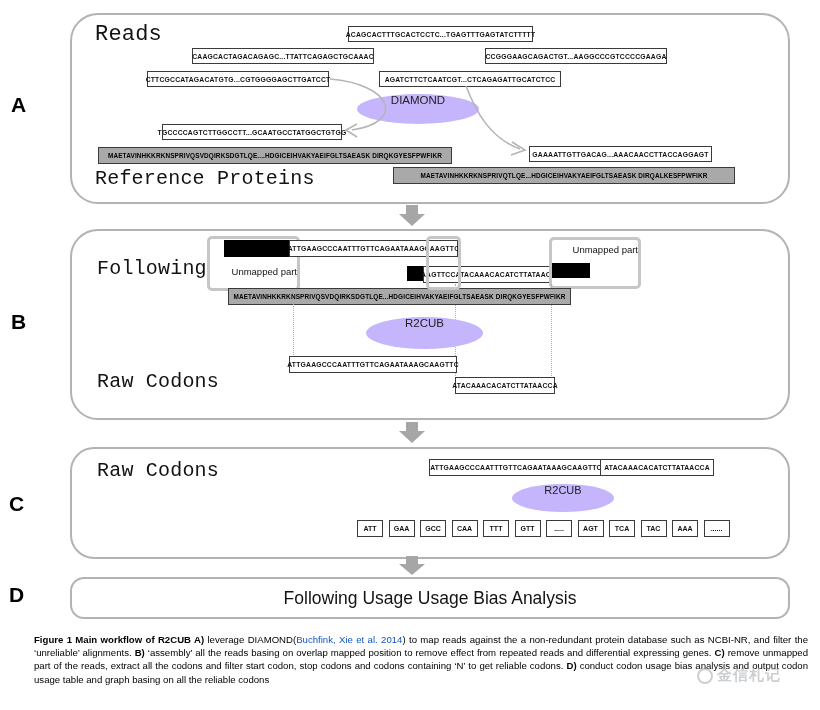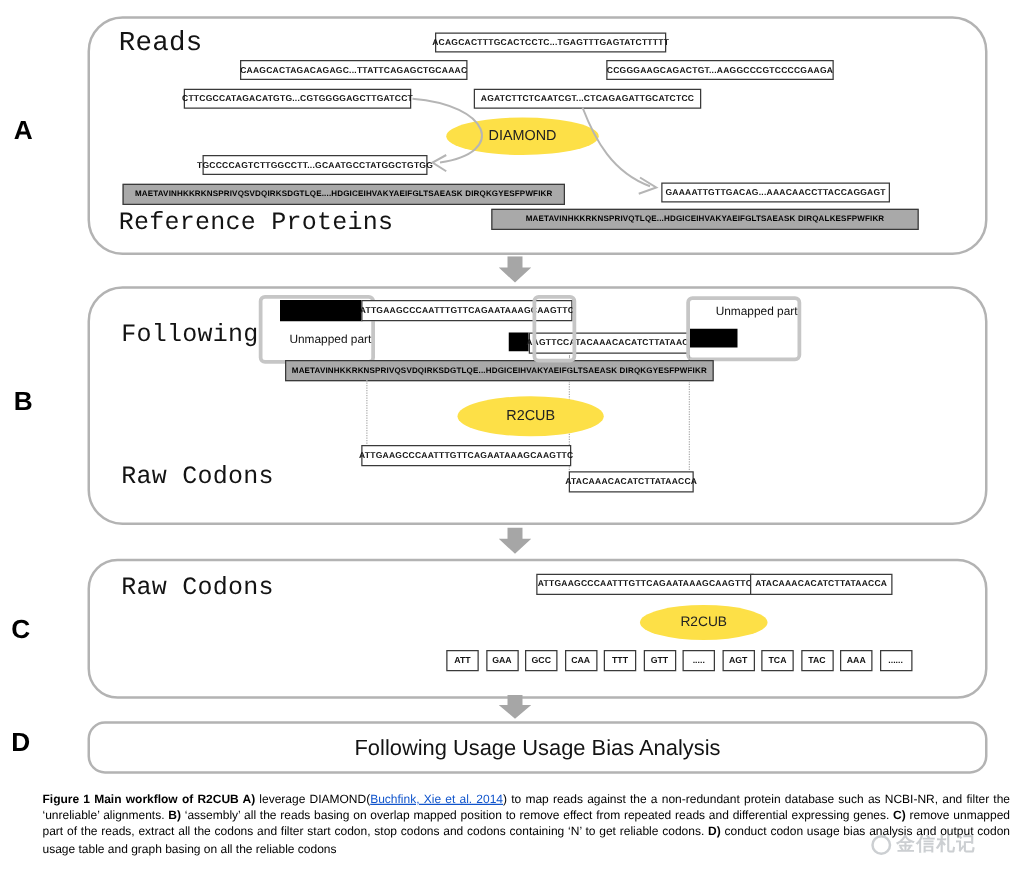--- a/index.html
+++ b/index.html
@@ -7,38 +7,38 @@
          font-family:"Liberation Sans",sans-serif;color:#111;}
   .panel{position:absolute;border:2px solid #b3b3b3;border-radius:28px;background:#fff;}
   .plabel{position:absolute;font-weight:bold;font-size:21px;color:#000;}
   .biglabel{position:absolute;font-size:20px;color:#131313;letter-spacing:.2px;font-family:Liberation Mono, monospace;}
   .seq{position:absolute;border:1px solid #3a3a3a;background:#fff;
        font-weight:bold;font-size:6.8px;letter-spacing:.2px;white-space:nowrap;
        display:flex;align-items:center;justify-content:center;height:14px;}
   .prot{position:absolute;border:1px solid #3a3a3a;background:#a9a9a9;
        font-weight:bold;font-size:6.4px;letter-spacing:.15px;white-space:nowrap;
        display:flex;align-items:center;justify-content:center;height:15px;color:#000;}
-  .ellipse{position:absolute;background:#fde047;border-radius:50%;
-       display:flex;align-items:center;justify-content:center;font-size:11.5px;color:#222;}
+  .ellipse{position:absolute;background:#c4b5fd;border-radius:50%;
+       display:flex;align-items:flex-start;justify-content:center;font-size:11.5px;color:#222;}
   .blackbox{position:absolute;background:#000;}
   .unmapped{position:absolute;border:3px solid #c6c6c6;border-radius:5px;background:#fff;
        font-size:9.5px;color:#111;}
   .unmapped .lbl{position:absolute;left:0;right:0;text-align:right;white-space:nowrap;}
   .overlapbox{position:absolute;border:3px solid #c6c6c6;border-radius:5px;background:transparent;z-index:5;}
   .dotline{position:absolute;width:0;border-left:1px dotted #adadad;}
   .codonrow{position:absolute;display:flex;gap:5.5px;}
   .codon{border:1px solid #3a3a3a;background:#fff;min-width:24px;height:15px;
        font-weight:bold;font-size:7px;display:flex;align-items:center;justify-content:center;}
   .svglayer{position:absolute;left:0;top:0;pointer-events:none;}
   .dbox{position:absolute;border:2px solid #b3b3b3;border-radius:14px;background:#fff;
        display:flex;align-items:center;justify-content:center;font-size:17.5px;color:#131313;}
   .caption{position:absolute;left:34px;top:623px;width:774px;font-size:9.6px;line-height:1.4;
        text-align:justify;color:#000;}
   .caption .b{font-weight:bold;}
-  .caption .lnk{color:#1155cc;text-decoration:underline;cursor:pointer;}
+  .caption .lnk{color:#1155cc;cursor:pointer;}
   .watermark{position:absolute;left:697px;top:666px;display:flex;align-items:center;gap:4px;
        color:#9aa0a6;opacity:.5;font-weight:bold;font-size:15px;letter-spacing:1px;z-index:9;}
   .watermark .ring{width:12px;height:12px;border:2px solid #9aa0a6;border-radius:50%;}
 </style>
 </head>
 <body>
 
 <div id="stage">
 
   <div class="plabel" style="left:11px;top:93px">A</div>

